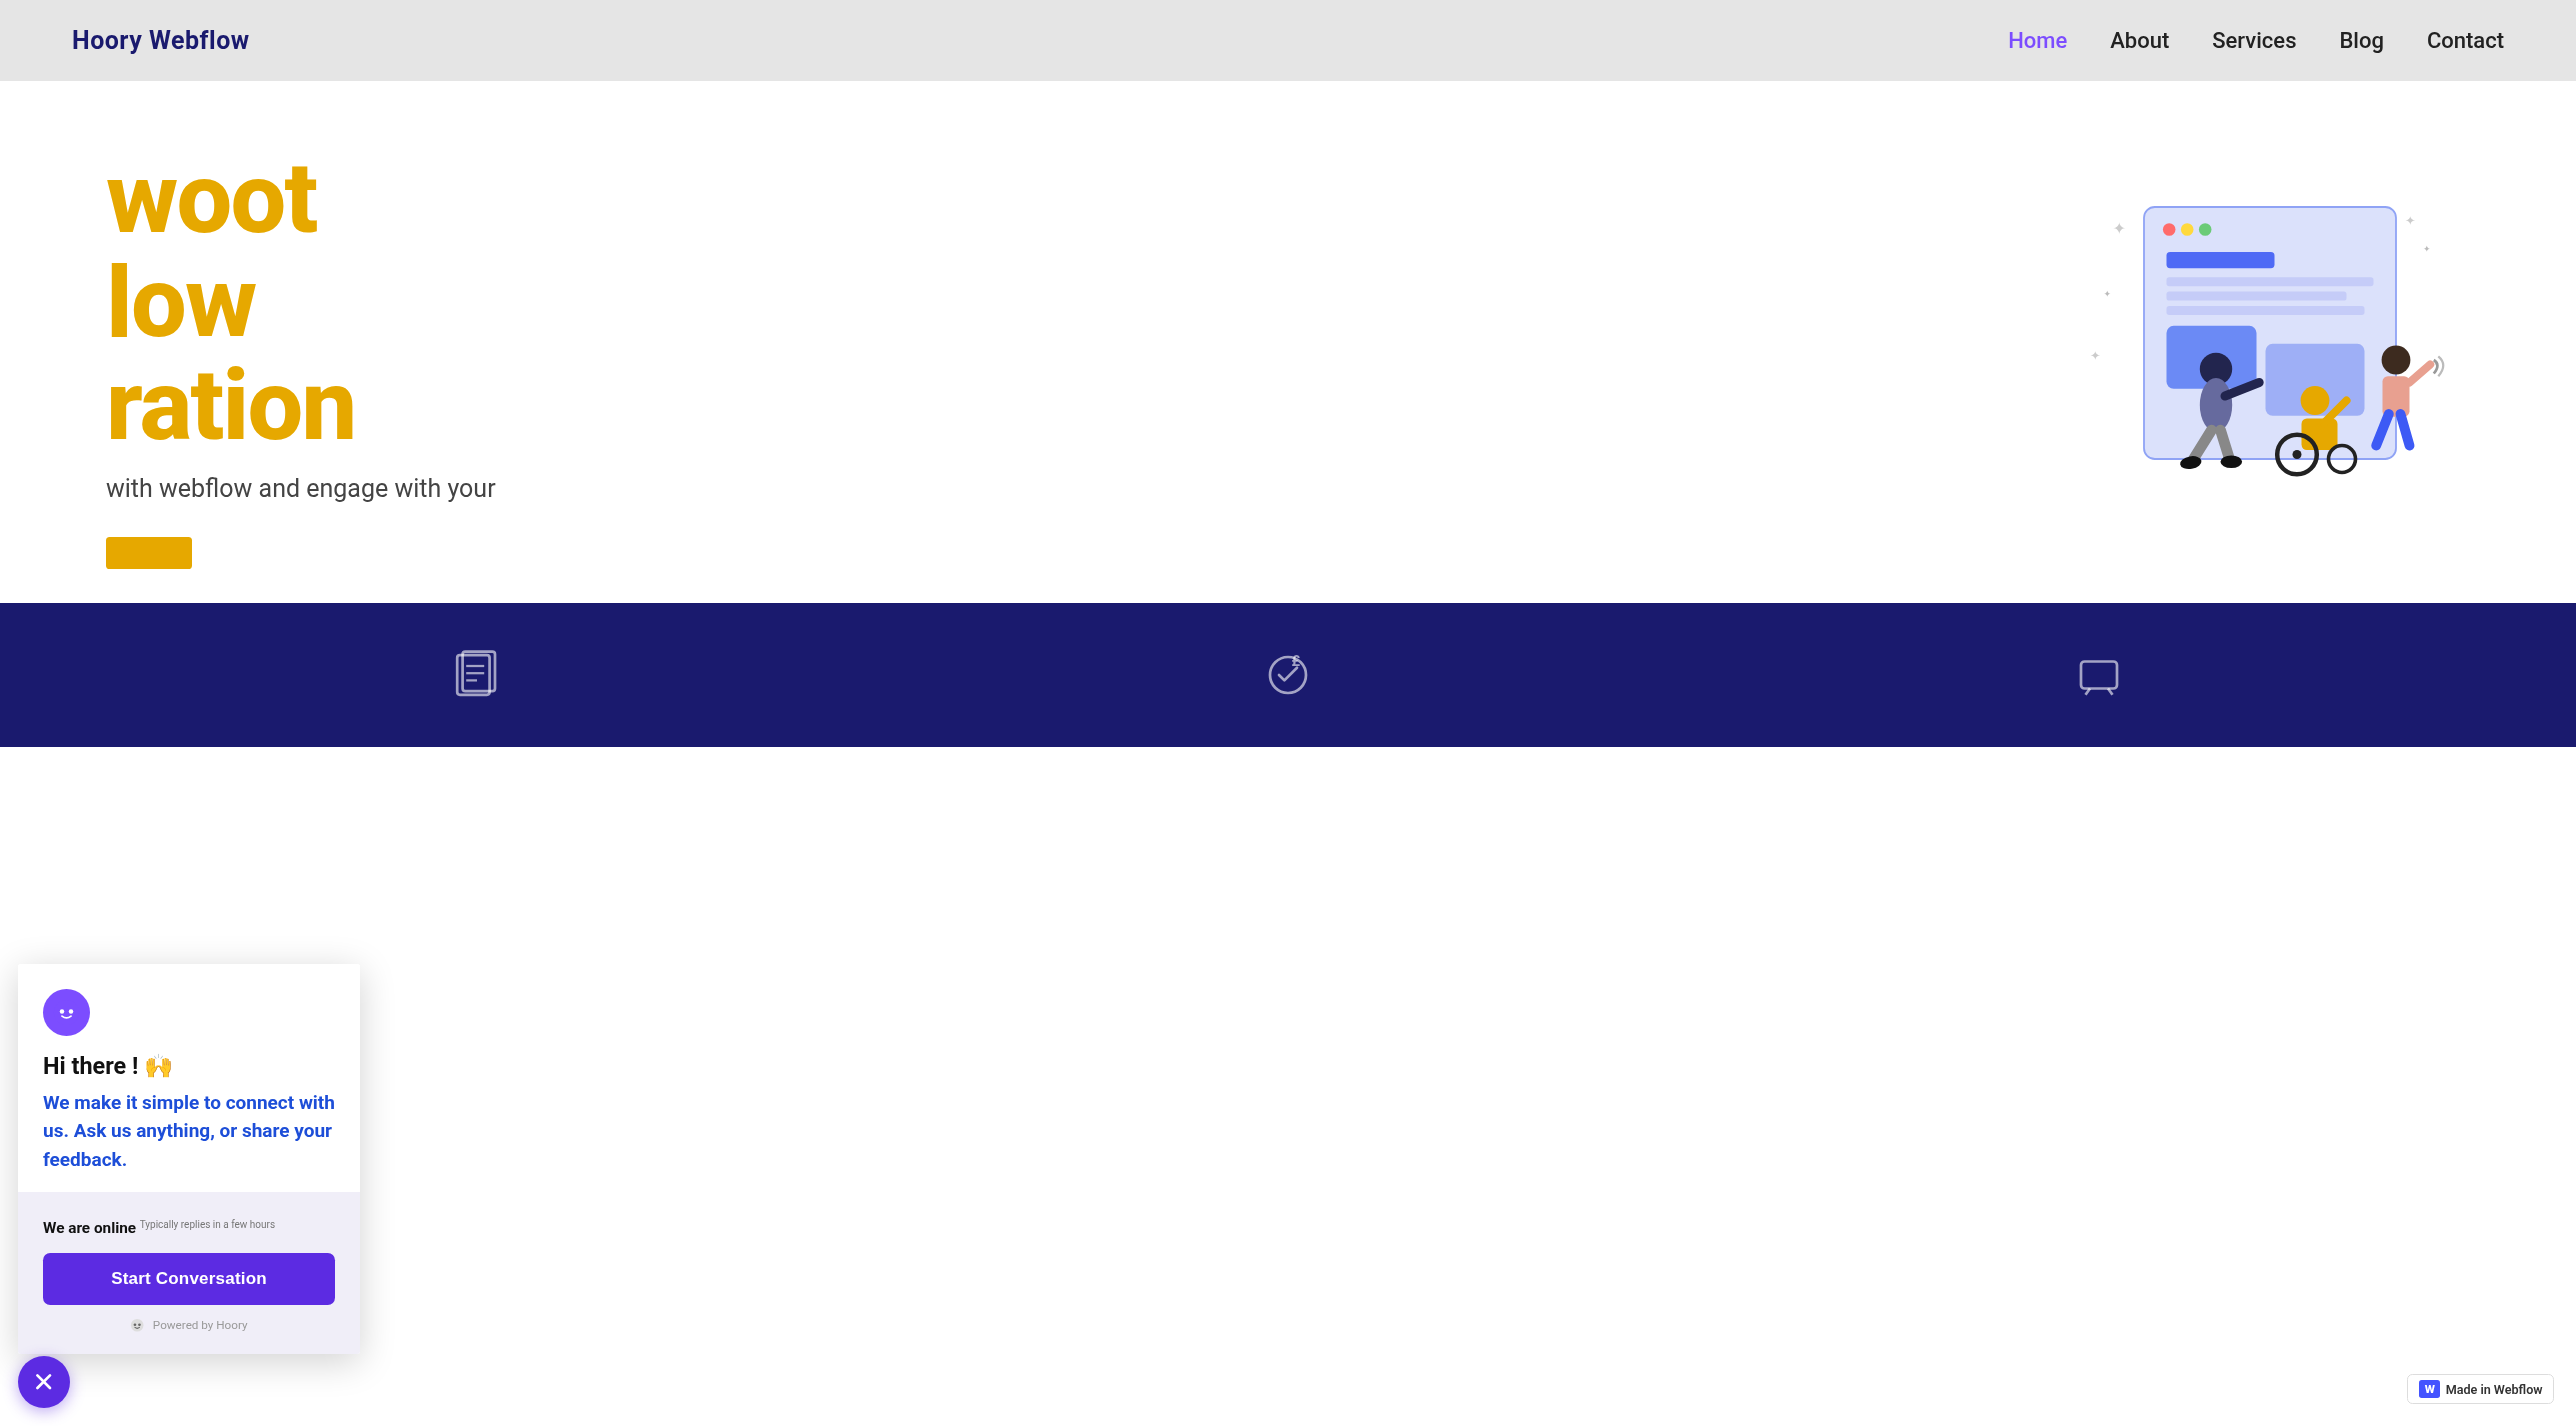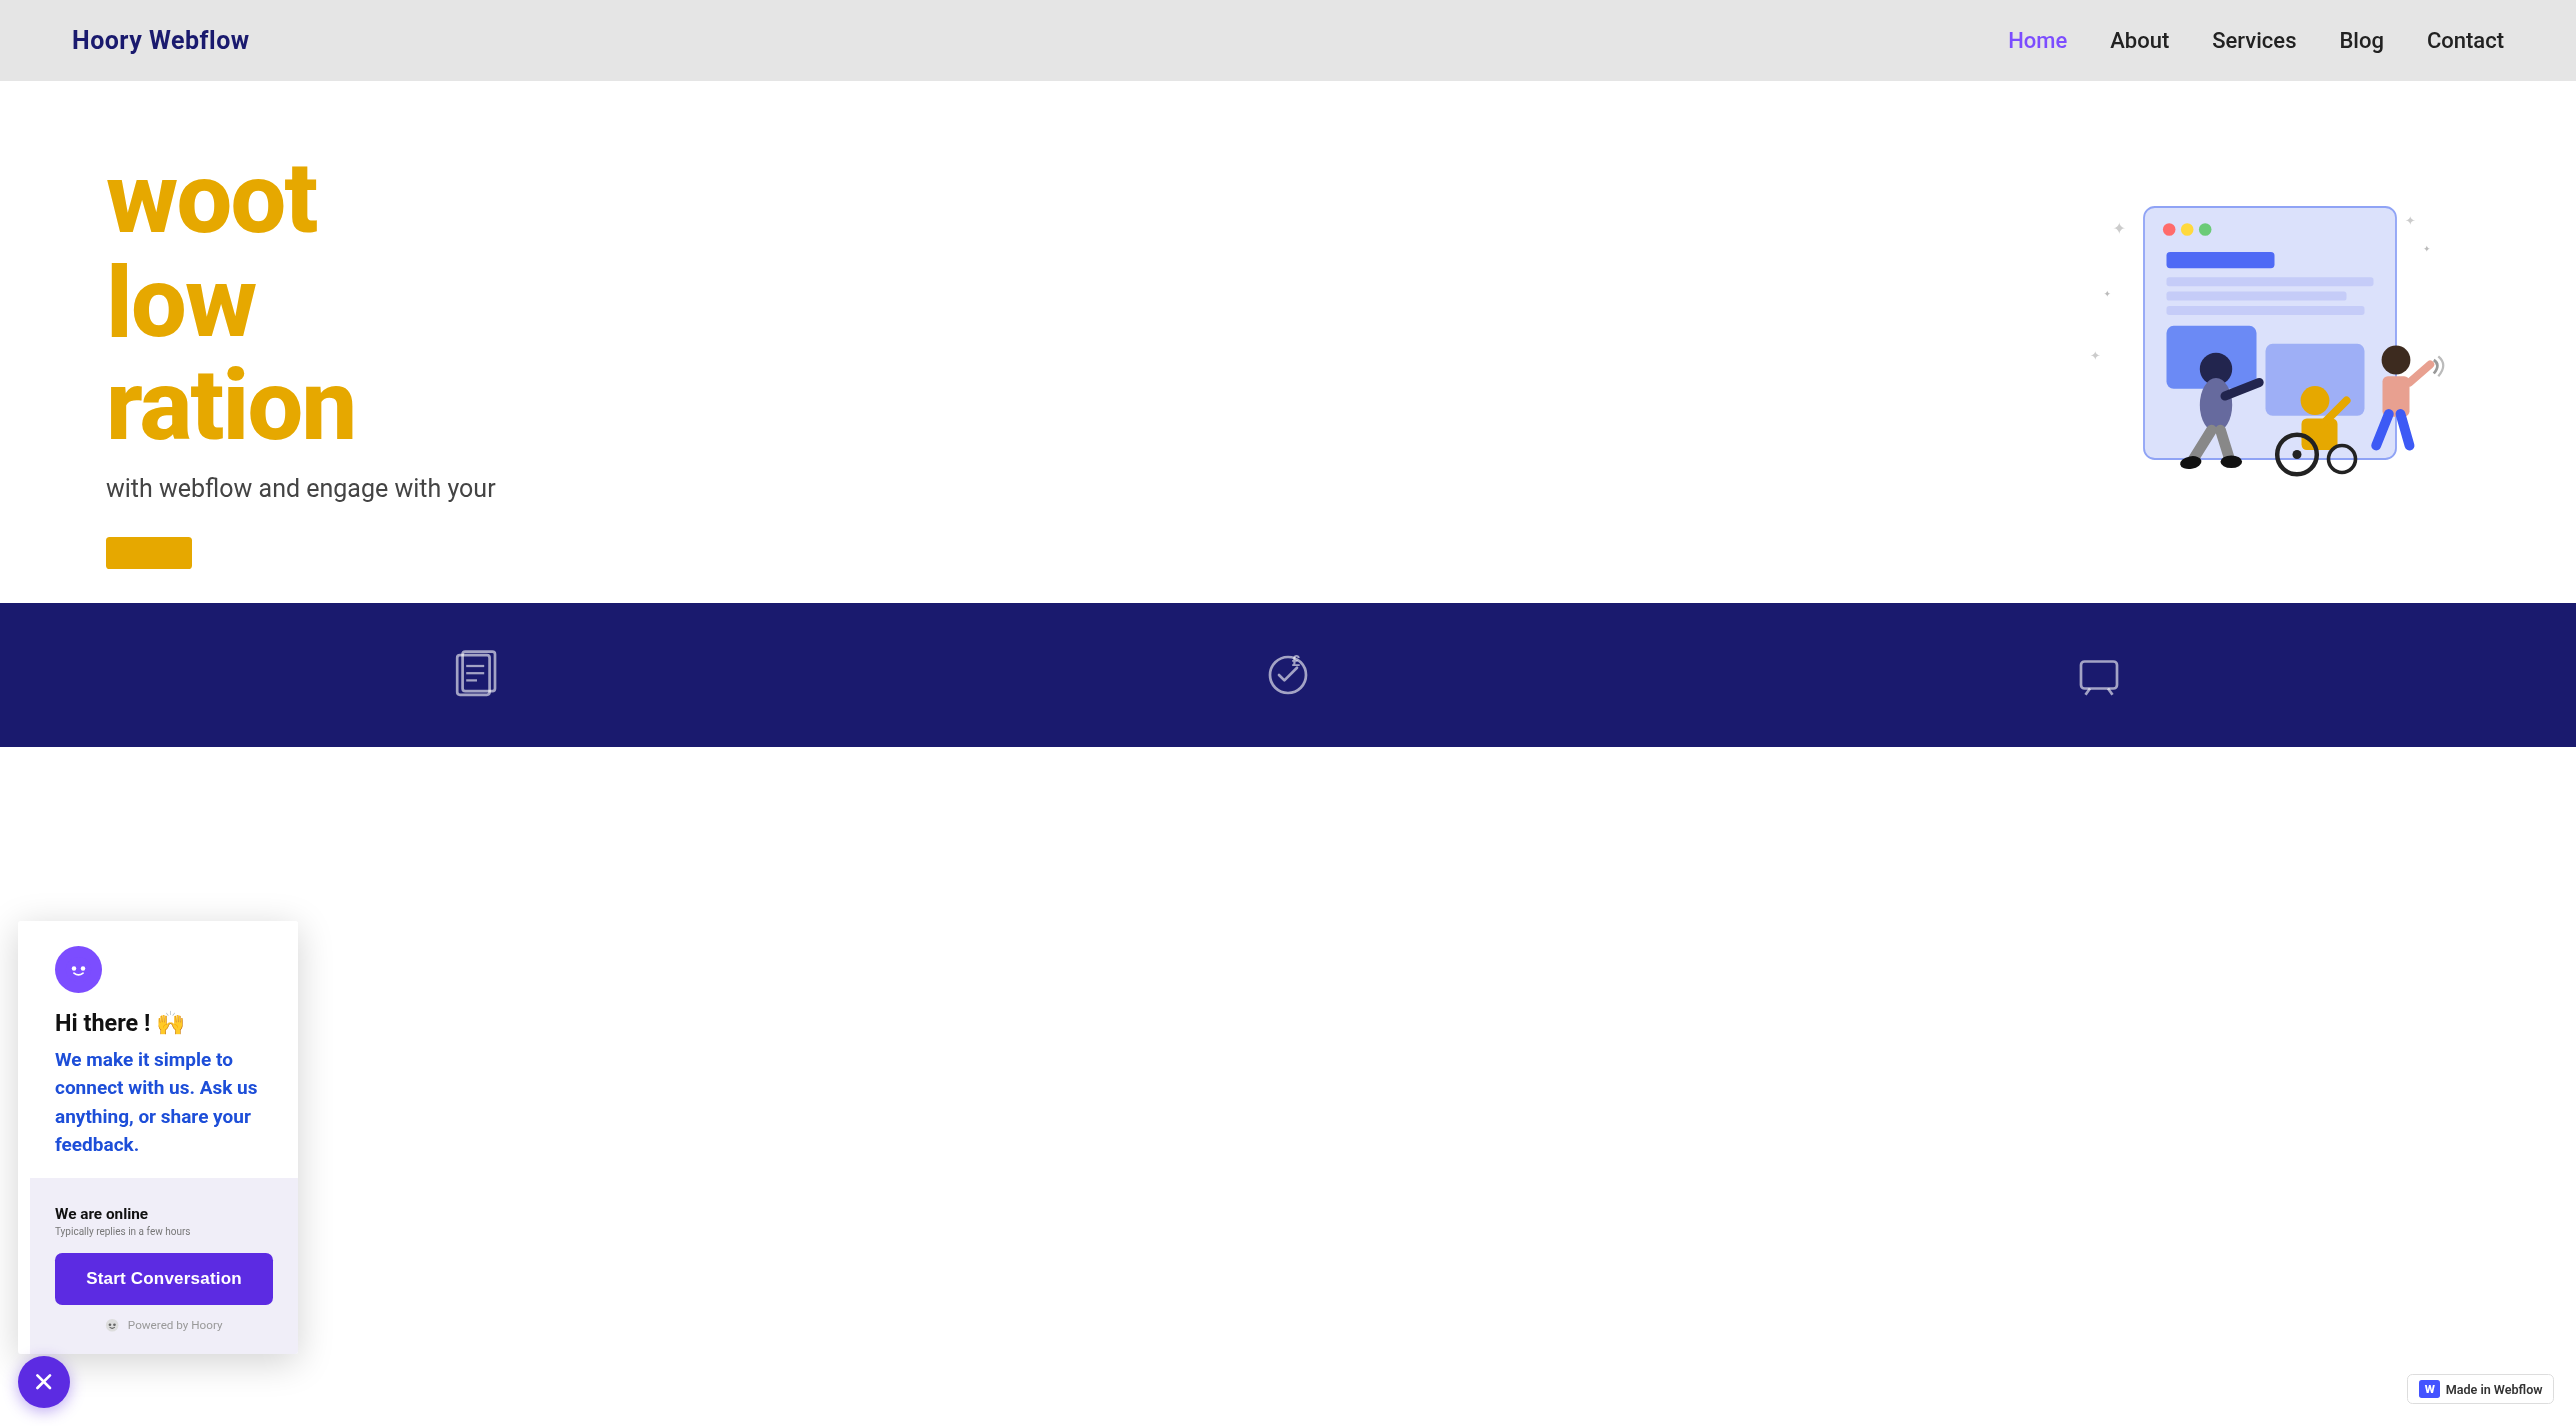--- a/index.html
+++ b/index.html
@@ -122,27 +122,26 @@
       padding: 1.8px 5.4px;
       border-radius: 2.7px;
       font-size: 11.7px;
     }
 
     
     .chat-widget {
       position: fixed;
       bottom: 72px;
       left: 18px;
-      width: 280px;
+      width: 342px;
       background: #fff;
       border-radius: 3px;
       box-shadow: 0 7.2px 36px rgba(0,0,0,0.18);
       z-index: 200;
       overflow: hidden;
-      padding-left: 12px;
     }
     .chat-header {
       background: #fff;
       padding: 25px 25px 18px 25px;
       border-bottom: none;
     }
     .chat-avatar {
       width: 47px;
       height: 47px;
       background: #7c4dff;
@@ -164,21 +163,20 @@
       color: #1d4ed8;
       line-height: 1.5;
       font-weight: bold;
     }
     .chat-body {
       background: #f0eef8;
       padding: 27px 25px 21.6px 25px;
     }
     .chat-online-status {
       display: flex;
-      flex-direction: column;
       gap: 3.6px;
       margin-bottom: 16px;
     }
     .chat-online-label {
       font-size: 15.3px;
       font-weight: 700;
       color: #111;
     }
     .chat-online-sub {
       font-size: 10px;

